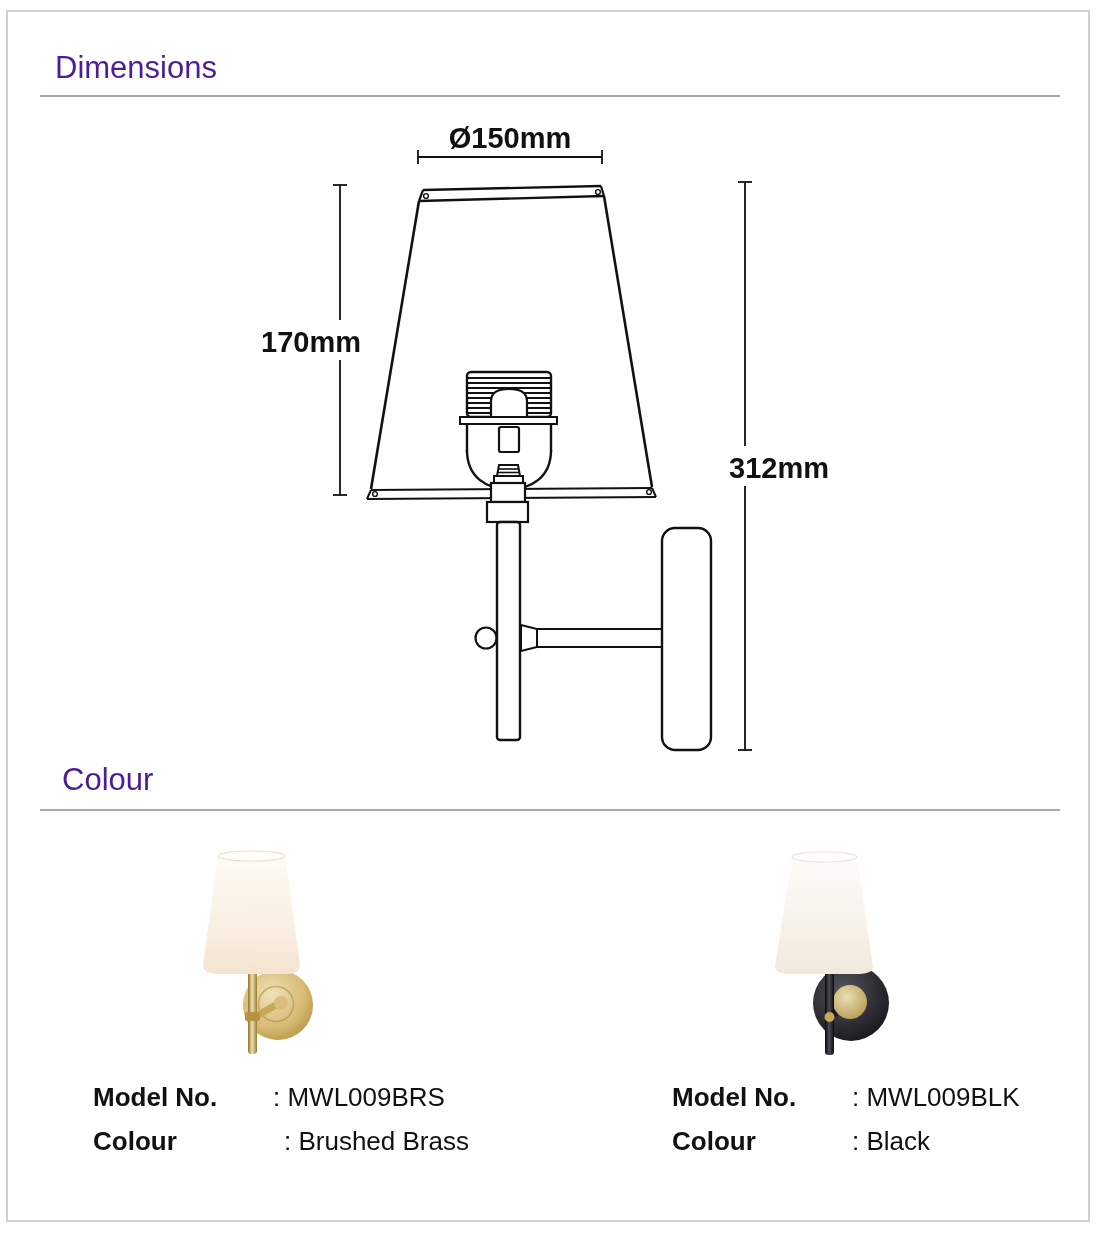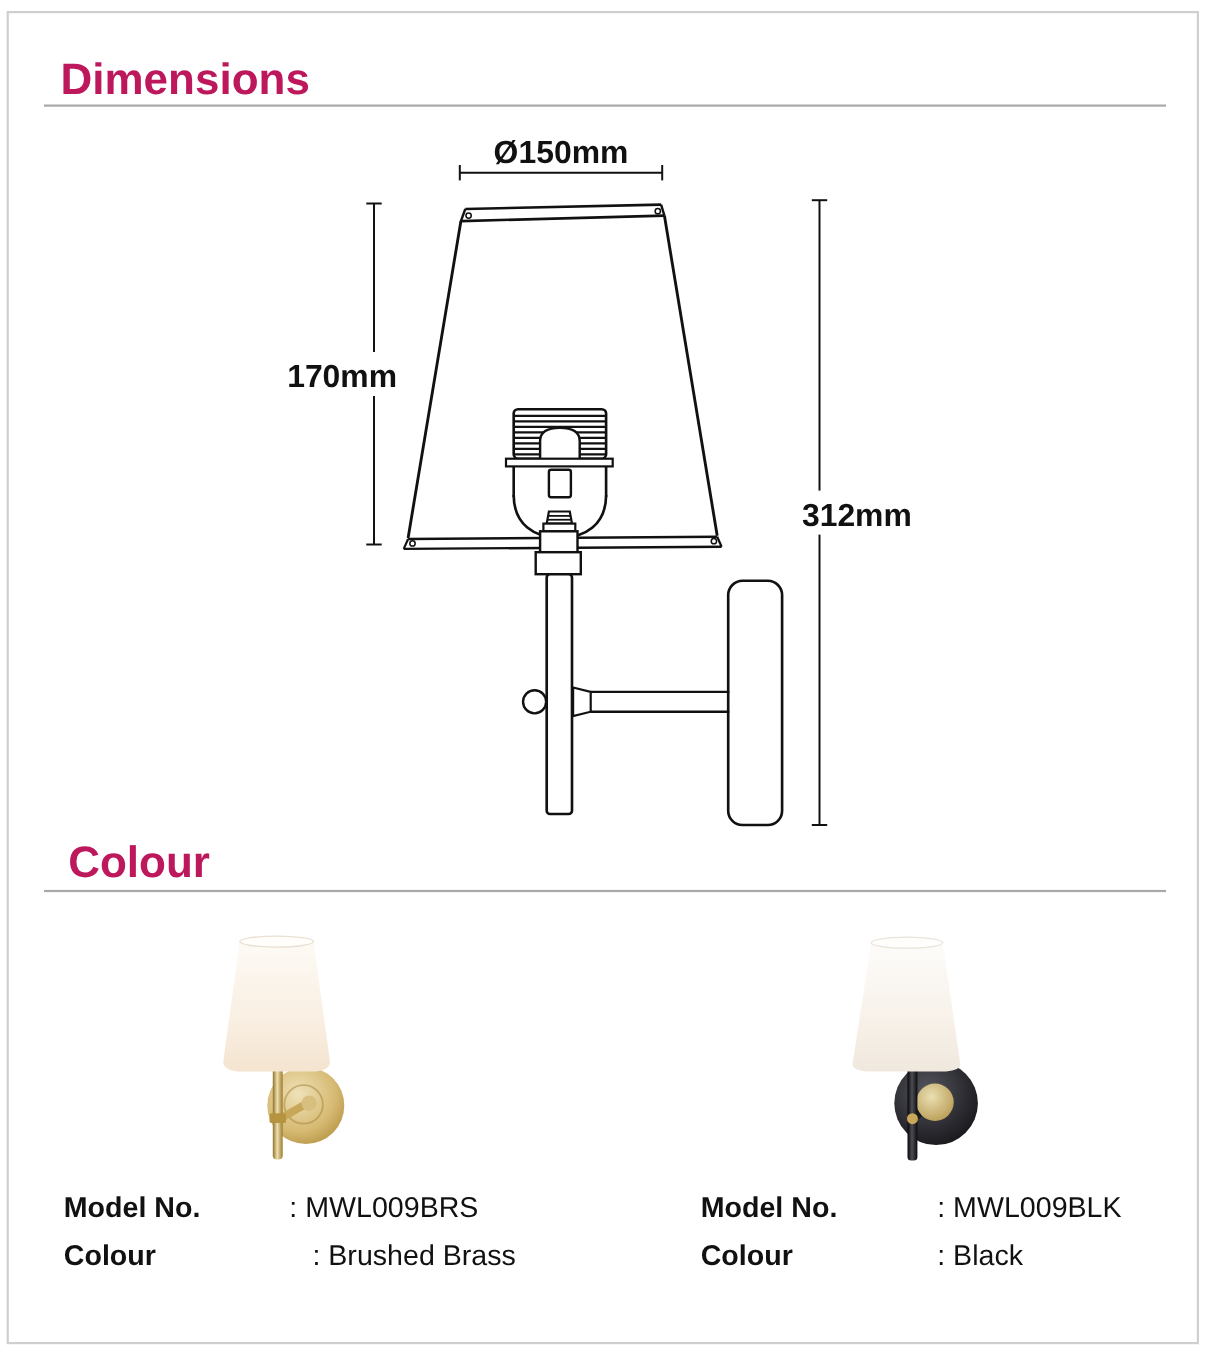--- a/index.html
+++ b/index.html
@@ -10,30 +10,30 @@
     font-family:"Liberation Sans", sans-serif;
     color:#111;
     overflow:hidden;
   }
   .frame{
     position:absolute;left:6px;top:10px;width:1080px;height:1208px;
     border:2px solid #cfcfcf;
   }
   .section-title{
     position:absolute;
-    font-size:40px;font-weight:bold;color:#be185d;
+    font-size:31px;font-weight:normal;color:#4c1d95;
     letter-spacing:0px;
   }
   .separator{
     position:absolute;left:40px;width:1020px;height:2px;background:#a8a8a8;
   }
   .diagram-svg{position:absolute;left:0;top:100px;}
   .figure{position:absolute;width:220px;height:220px;}
   .spec-text{position:absolute;font-size:26px;line-height:30px;white-space:nowrap;}
-  .spec-label{font-weight:bold;}
+  .spec-label{font-weight:bold;margin-left:35px;}
   .dim-label{
     font-family:"Liberation Sans", sans-serif;
     font-weight:600;font-size:29px;fill:#111;
   }
   svg .ln{stroke:#111;fill:none;}
   svg .wfill{fill:#ffffff;stroke:#111;}
 </style>
 </head>
 <body>
 
@@ -201,21 +201,21 @@
 
       <rect x="80" y="124" width="9" height="85" rx="3.5" fill="url(#stemBlk)"></rect>
       <circle cx="84.5" cy="171" r="5" fill="#c9a758"></circle>
 
       <path d="M47,11 L30,121 Q30,127 43,128 L115,128 Q128,127 128,121 L112,11 Z" fill="url(#shadeBlk)"></path>
       <ellipse cx="79.5" cy="11" rx="32.5" ry="5" fill="#fffefc" stroke="#e9e4db" stroke-width="1.2"></ellipse>
     </svg>
   </div>
 
   <div class="spec-text spec-label" style="left:58px;top:1082px;">Model No.</div>
-  <div class="spec-text" style="left:263px;top:1082px;">: MWL009BRS</div>
+  <div class="spec-text" style="left:273px;top:1082px;">: MWL009BRS</div>
   <div class="spec-text spec-label" style="left:58px;top:1126px;">Colour</div>
   <div class="spec-text" style="left:284px;top:1126px;">: Brushed Brass</div>
 
   <div class="spec-text spec-label" style="left:637px;top:1082px;">Model No.</div>
   <div class="spec-text" style="left:852px;top:1082px;">: MWL009BLK</div>
   <div class="spec-text spec-label" style="left:637px;top:1126px;">Colour</div>
   <div class="spec-text" style="left:852px;top:1126px;text-align:center;">: Black</div>
 
 </div>
 

